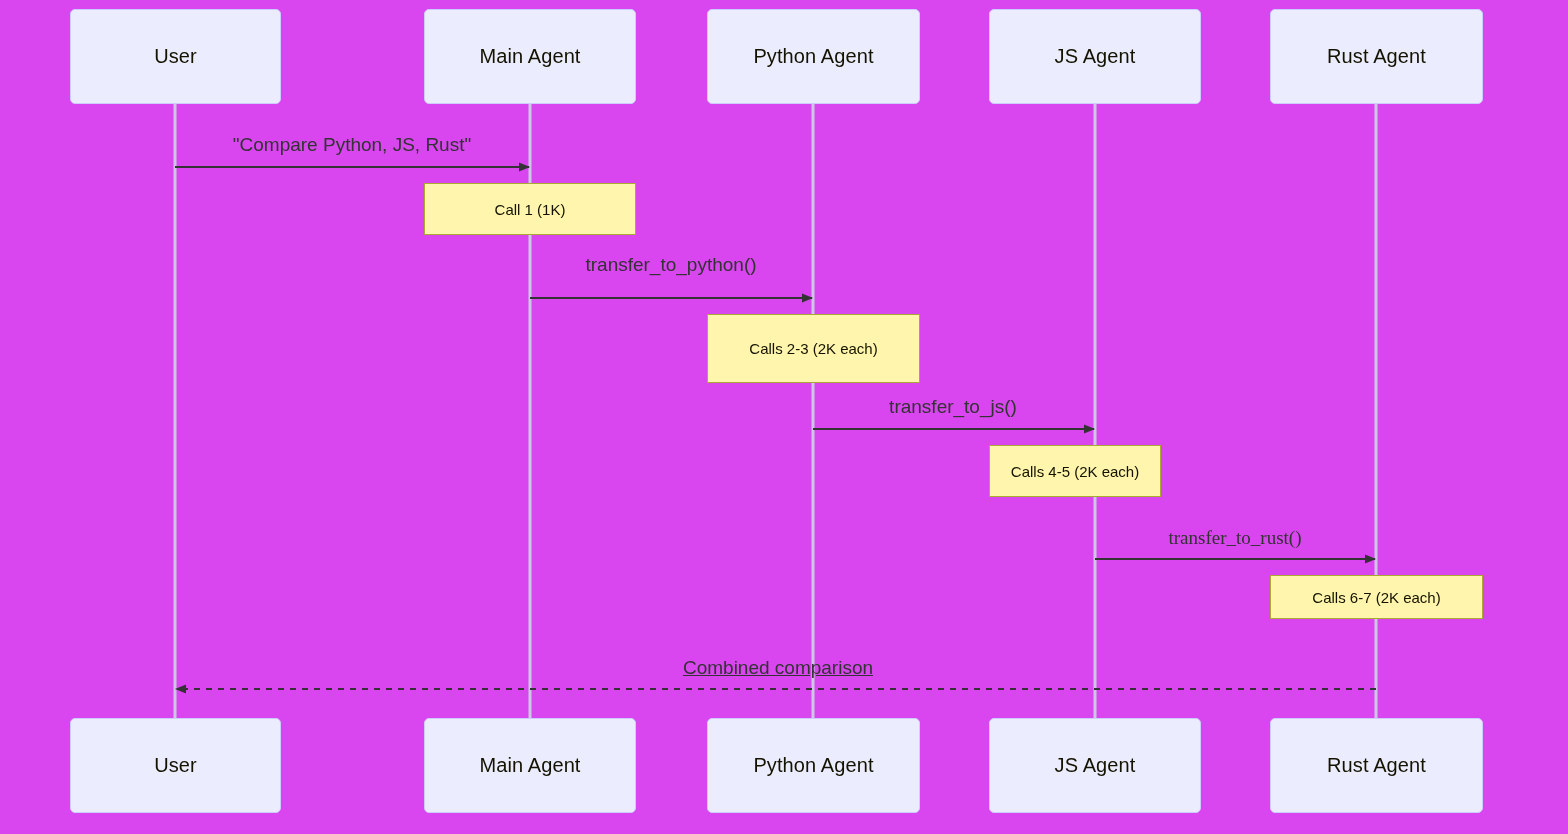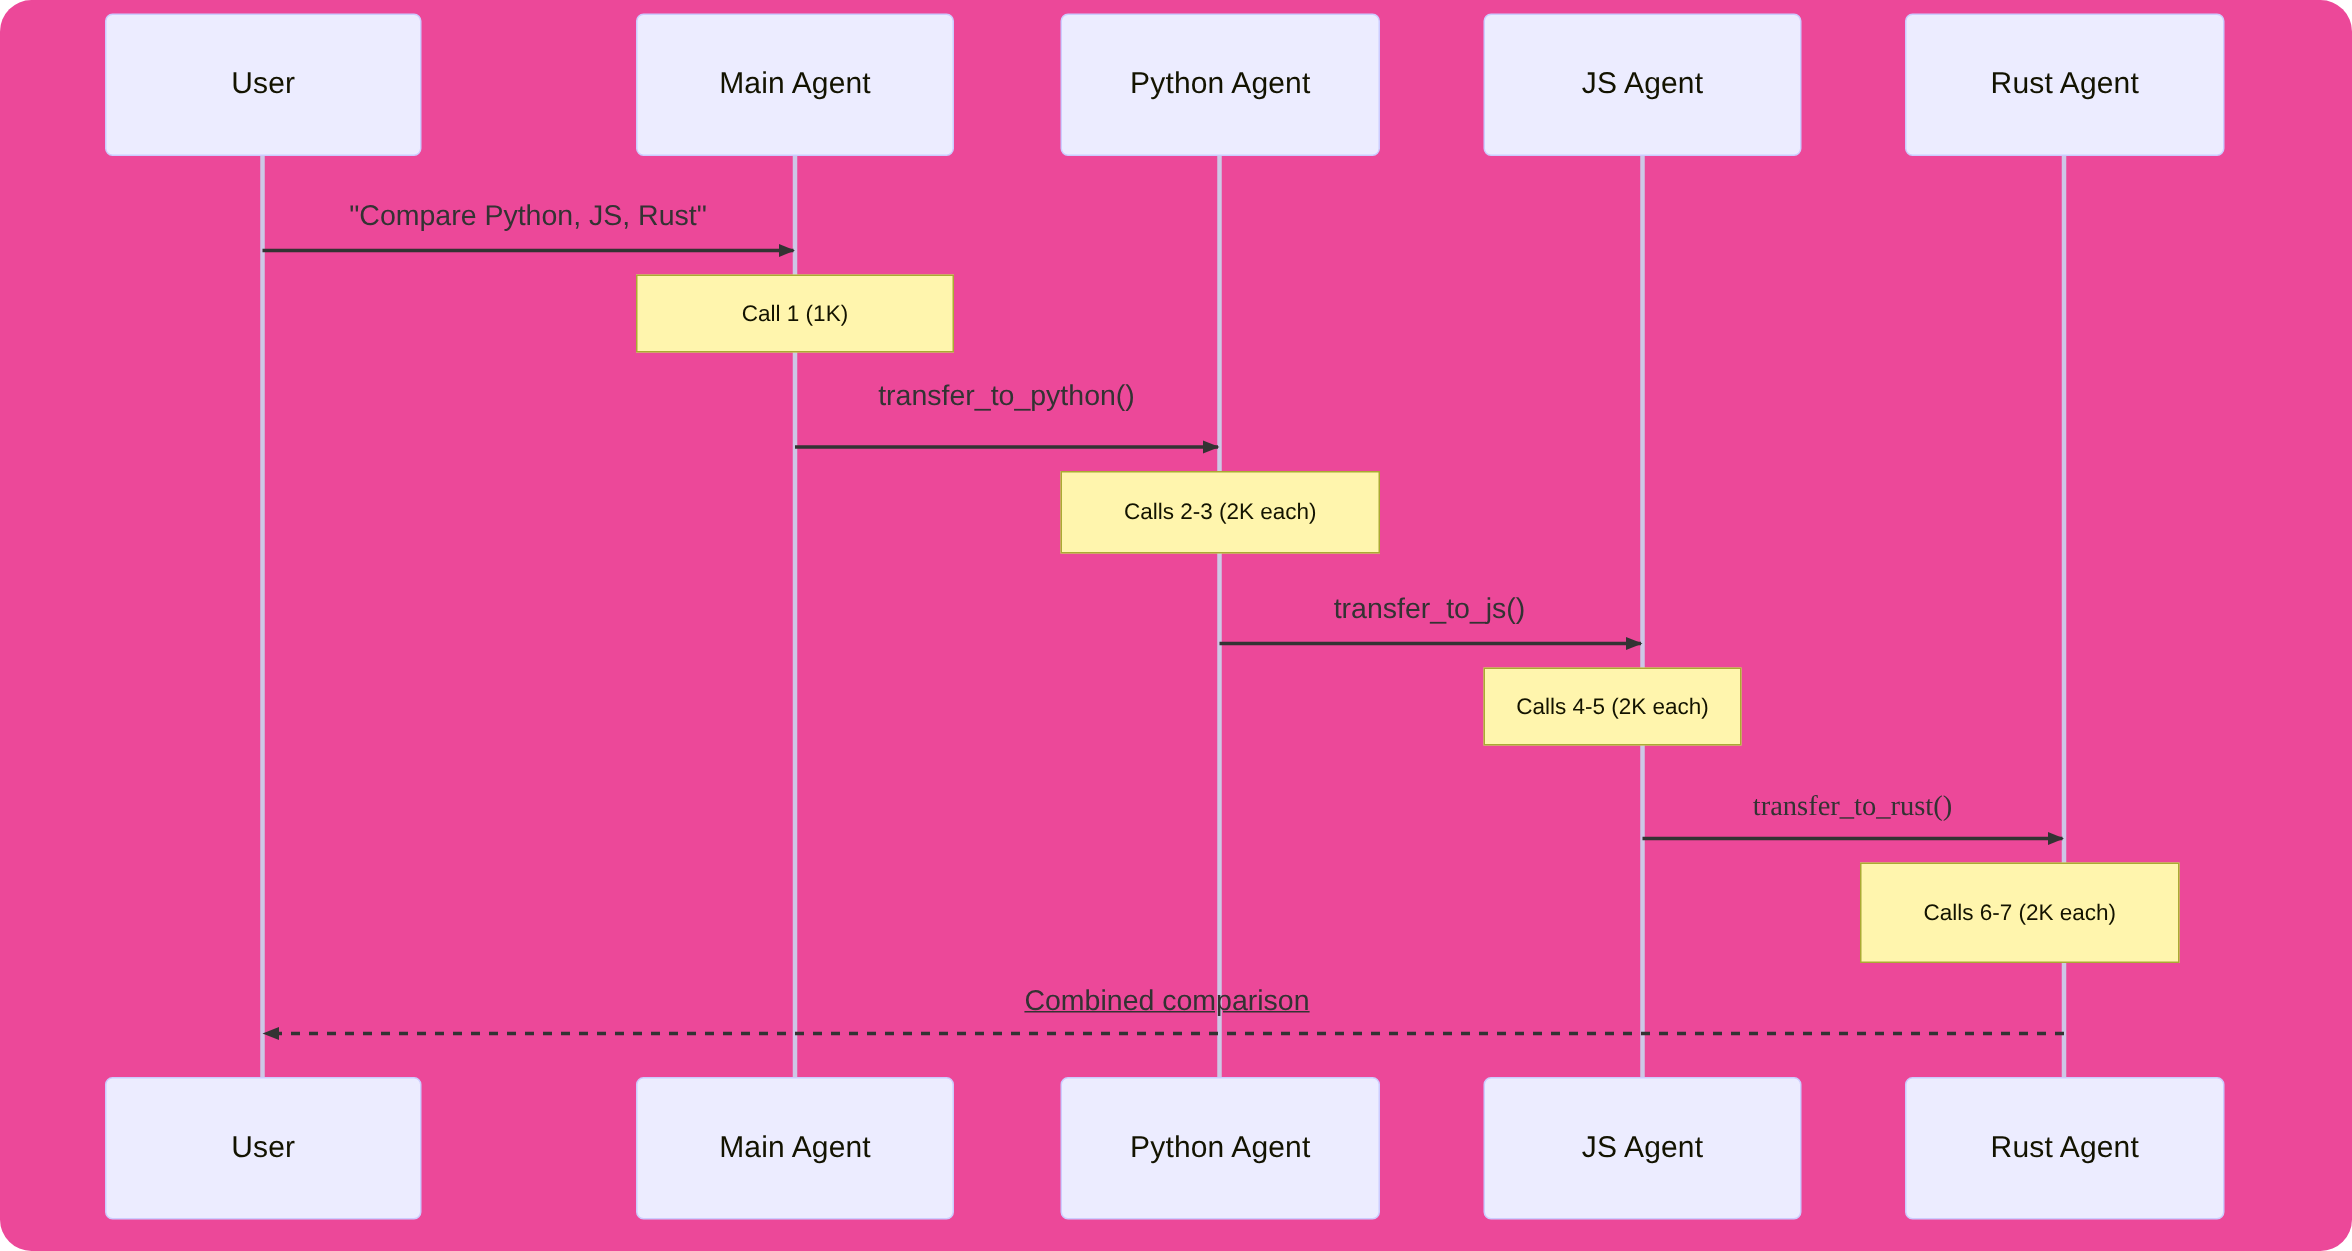--- a/index.html
+++ b/index.html
@@ -7,23 +7,22 @@
     padding: 0;
     background: #ffffff;
   }
   body {
     font-family: "Liberation Sans", sans-serif;
   }
   #diagram {
     position: relative;
     width: 1568px;
     height: 834px;
-    background: #ec4899;
+    background: #d946ef;
     overflow: hidden;
-    border-radius: 21px;
   }
   svg.layer {
     position: absolute;
     left: 0;
     top: 0;
     width: 1568px;
     height: 834px;
   }
 
   
@@ -131,24 +130,24 @@
         <span>Rust Agent</span>
       </div>
       <div class="msg-label" style="left: 352px; top: 134px;">"Compare Python, JS, Rust"</div>
       <div class="msg-label" style="left: 671px; top: 254px;">transfer_to_python()</div>
       <div class="msg-label" style="left: 953px; top: 396px; text-align: right;">transfer_to_js()</div>
       <div class="msg-label" style="left: 1235px; top: 527px; font-family: Liberation Serif, serif;">transfer_to_rust()</div>
       <div class="msg-label" style="left: 778px; top: 657px; text-decoration: underline;">Combined comparison</div>
       <div class="note" style="left: 424px; top: 183px; width: 212px; height: 52px;">
         <span>Call 1 (1K)</span>
       </div>
-      <div class="note" style="left: 707px; top: 314px; width: 213px; height: 55px; justify-content: center;">
+      <div class="note" style="left: 707px; top: 314px; width: 213px; height: 69px; justify-content: center;">
         <span>Calls 2-3 (2K each)</span>
       </div>
       <div class="note" style="left: 989px; top: 445px; width: 172px; height: 52px;">
         <span>Calls 4-5 (2K each)</span>
       </div>
-      <div class="note" style="left: 1240px; top: 575px; width: 213px; height: 67px;">
+      <div class="note" style="left: 1270px; top: 575px; width: 213px; height: 44px;">
         <span>Calls 6-7 (2K each)</span>
       </div>
     </div>
 
 </div>
 
 </body></html>

